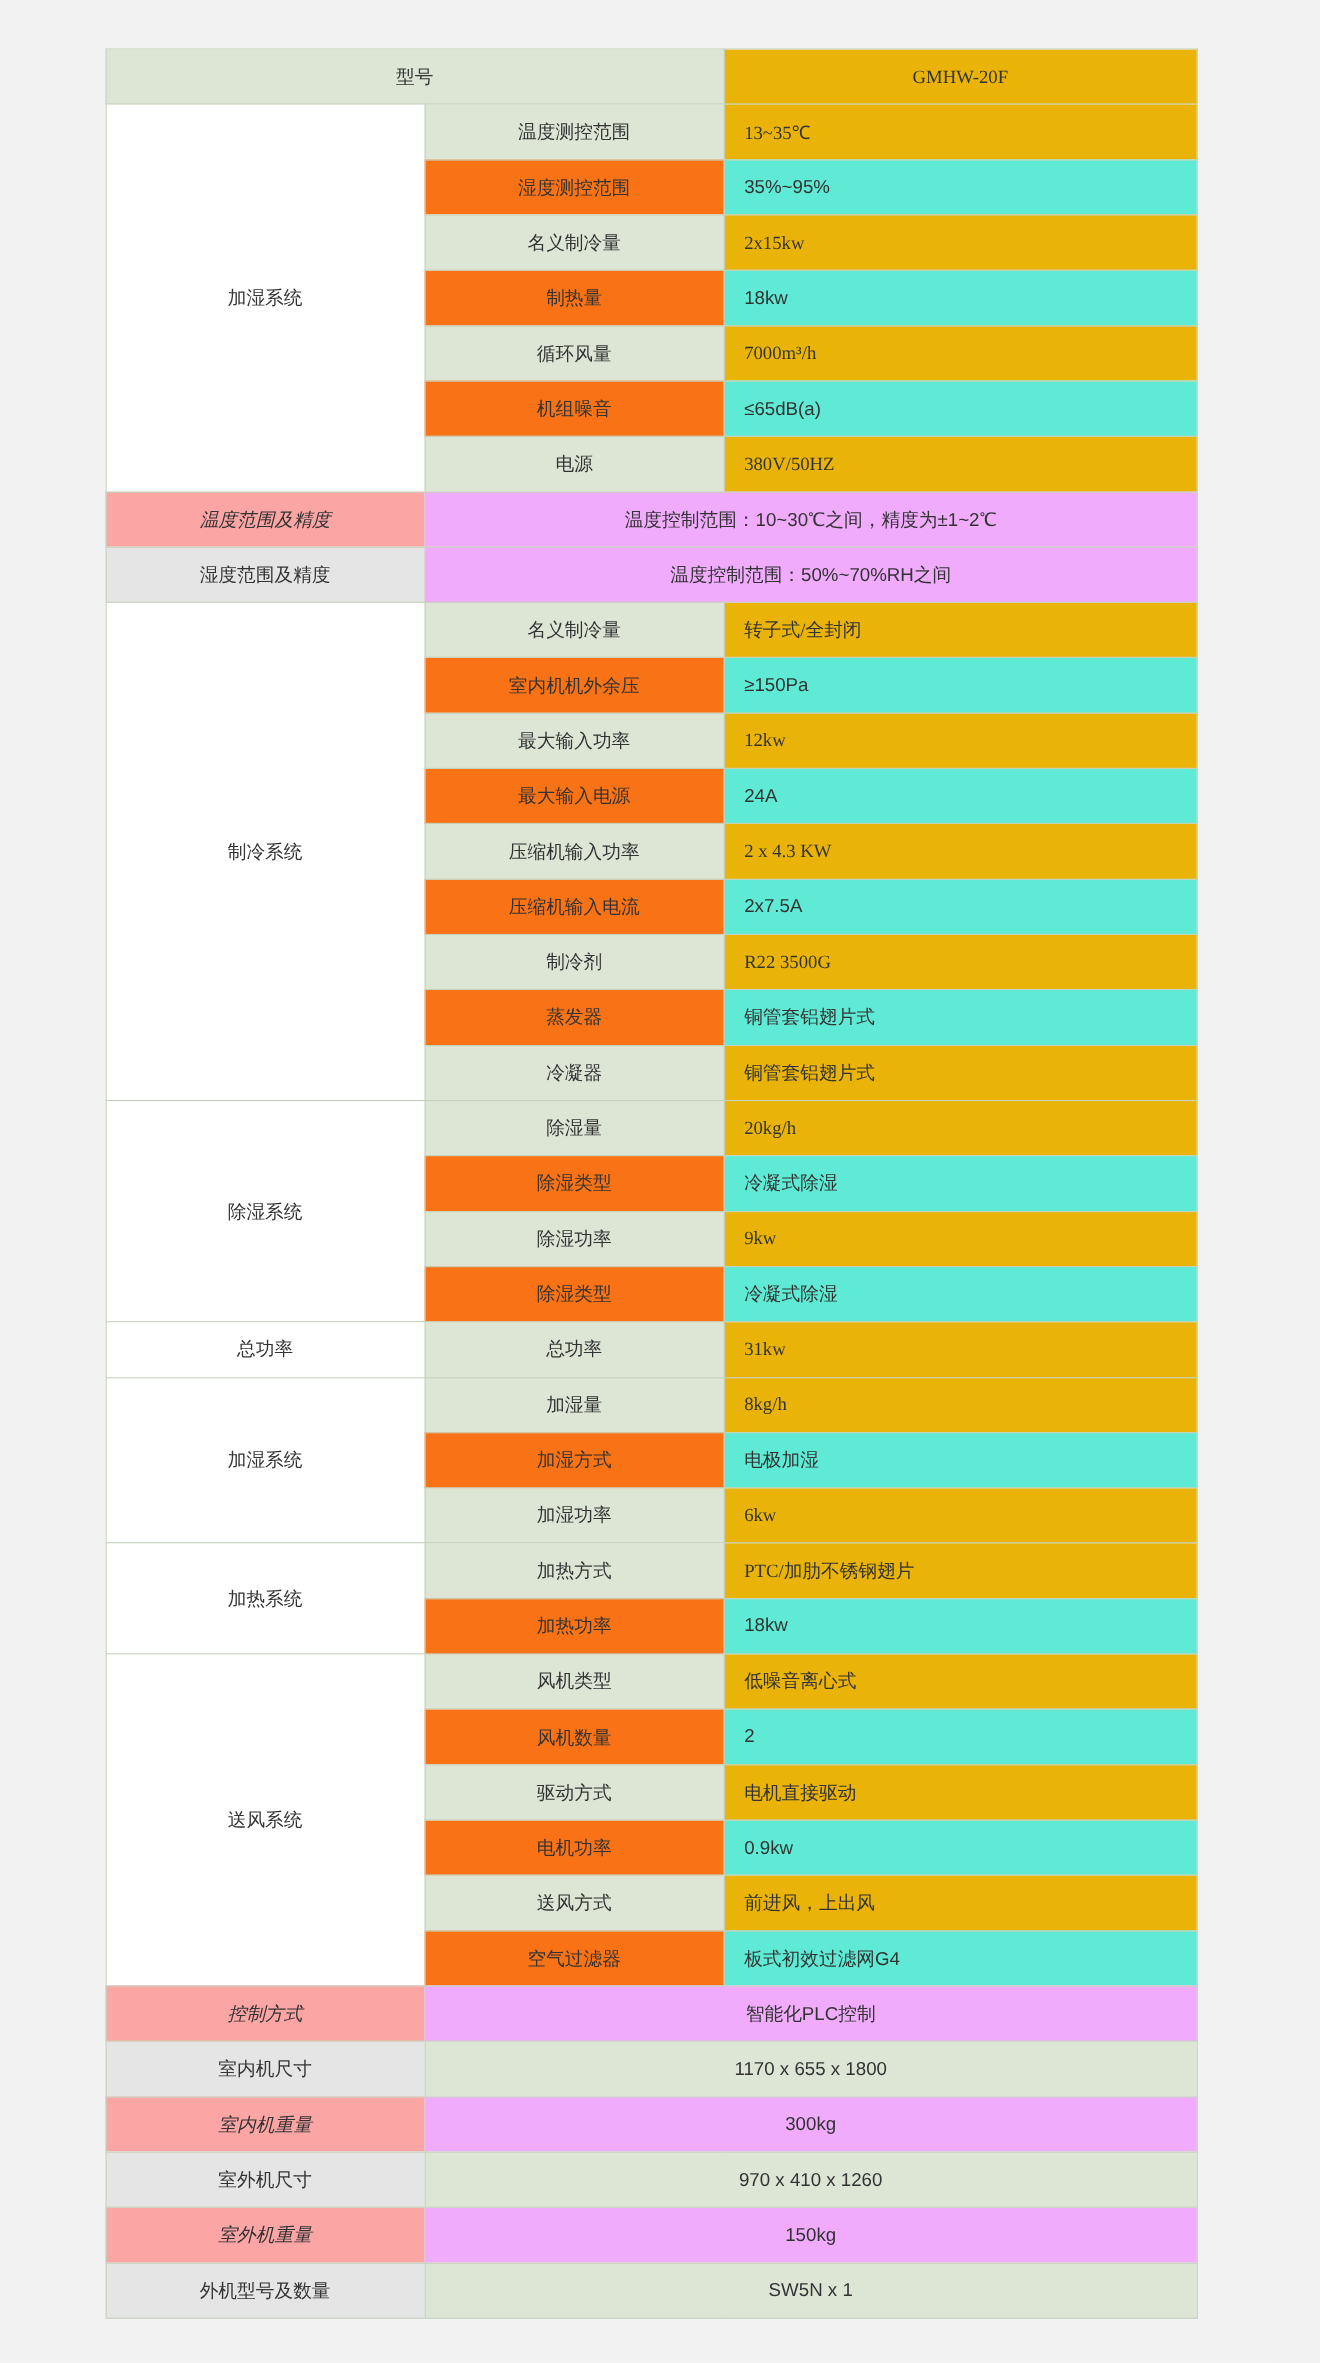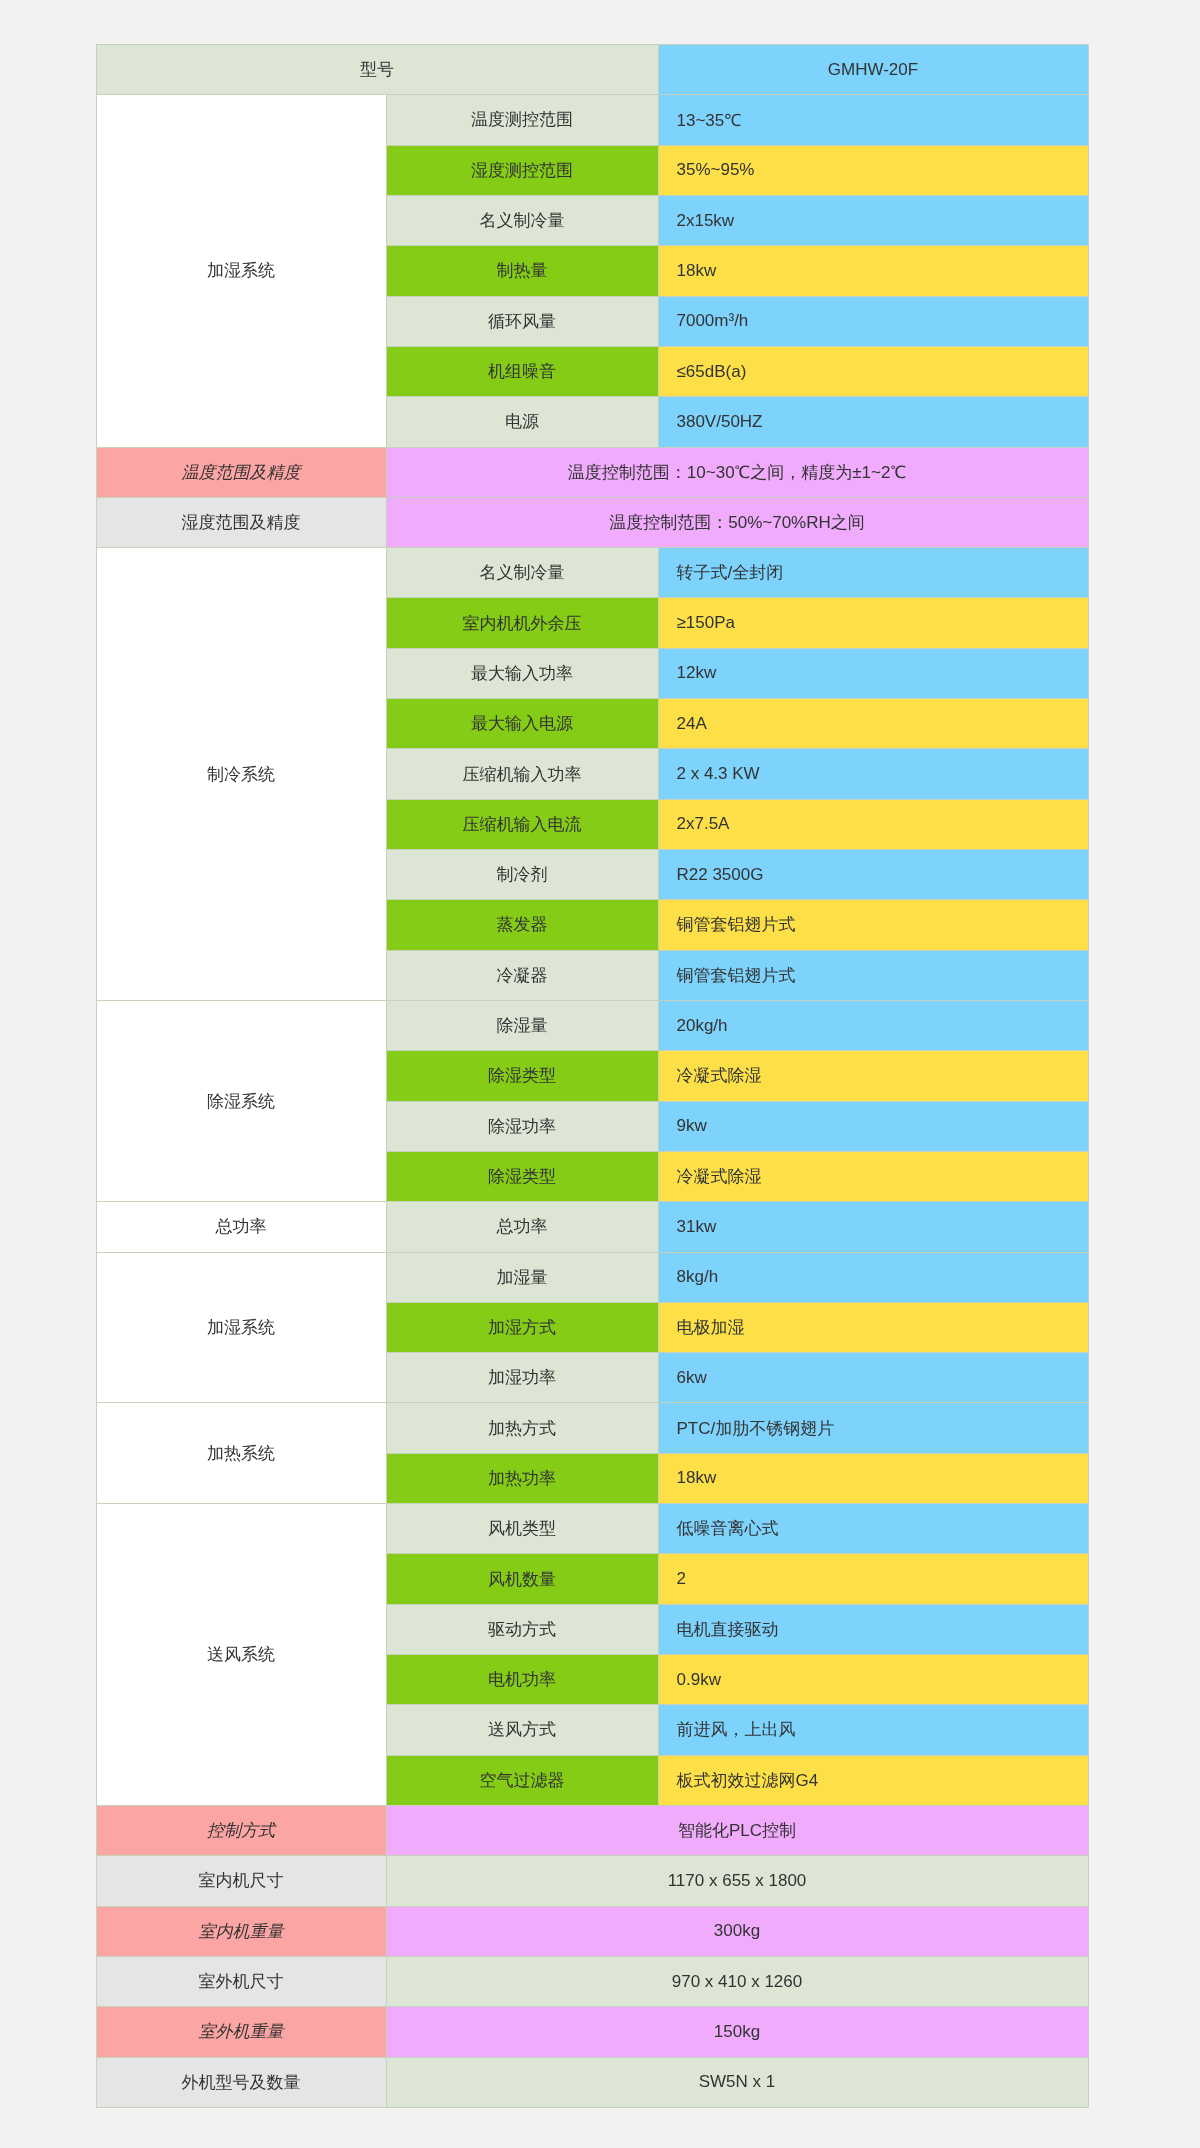--- a/index.html
+++ b/index.html
@@ -39,27 +39,27 @@
   col.c3 { width: 430px; }
 
   .cat {
     text-align: center;
     background: #fff;
   }
   .lbl {
     text-align: center;
     background: #dde6d5;
   }
-  .lbl.light { background: #84cc16; margin-left: 27px; }
+  .lbl.light { background: #f97316; margin-left: 27px; }
   .val {
     text-align: left;
     padding-left: 110px;
-    background: #fde047;
-  }
-  .val.shade { background: #7dd3fc; }
+    background: #5eead4;
+  }
+  .val.shade { background: #eab308; font-family: Liberation Serif, serif; }
   .val.center {
     text-align: center;
     padding-left: 18px;
   }
   .wide {
     text-align: center;
     background: #f0abfc;
   }
   .wide.shade { background: #dde6d5; }
   .full-lbl {

